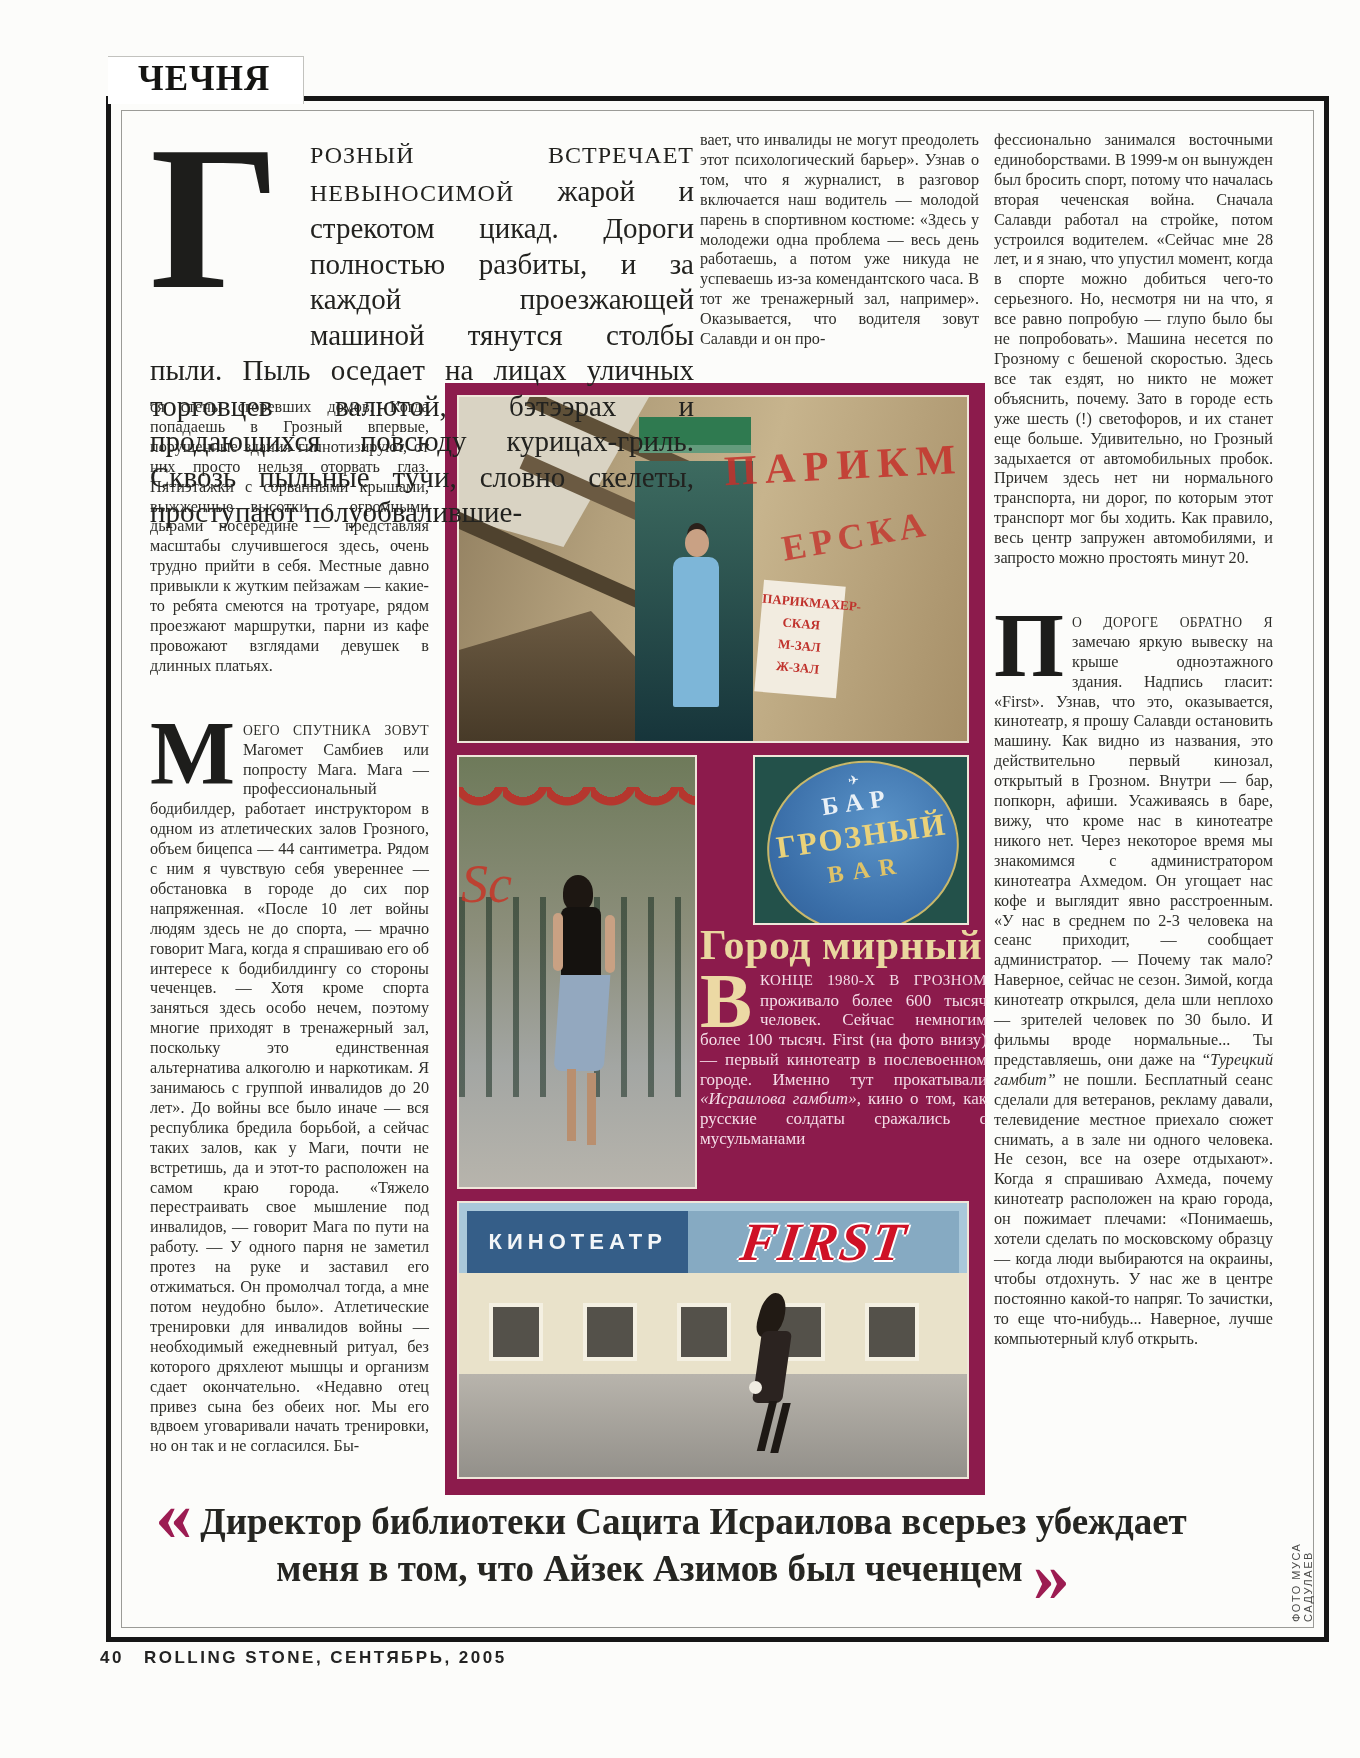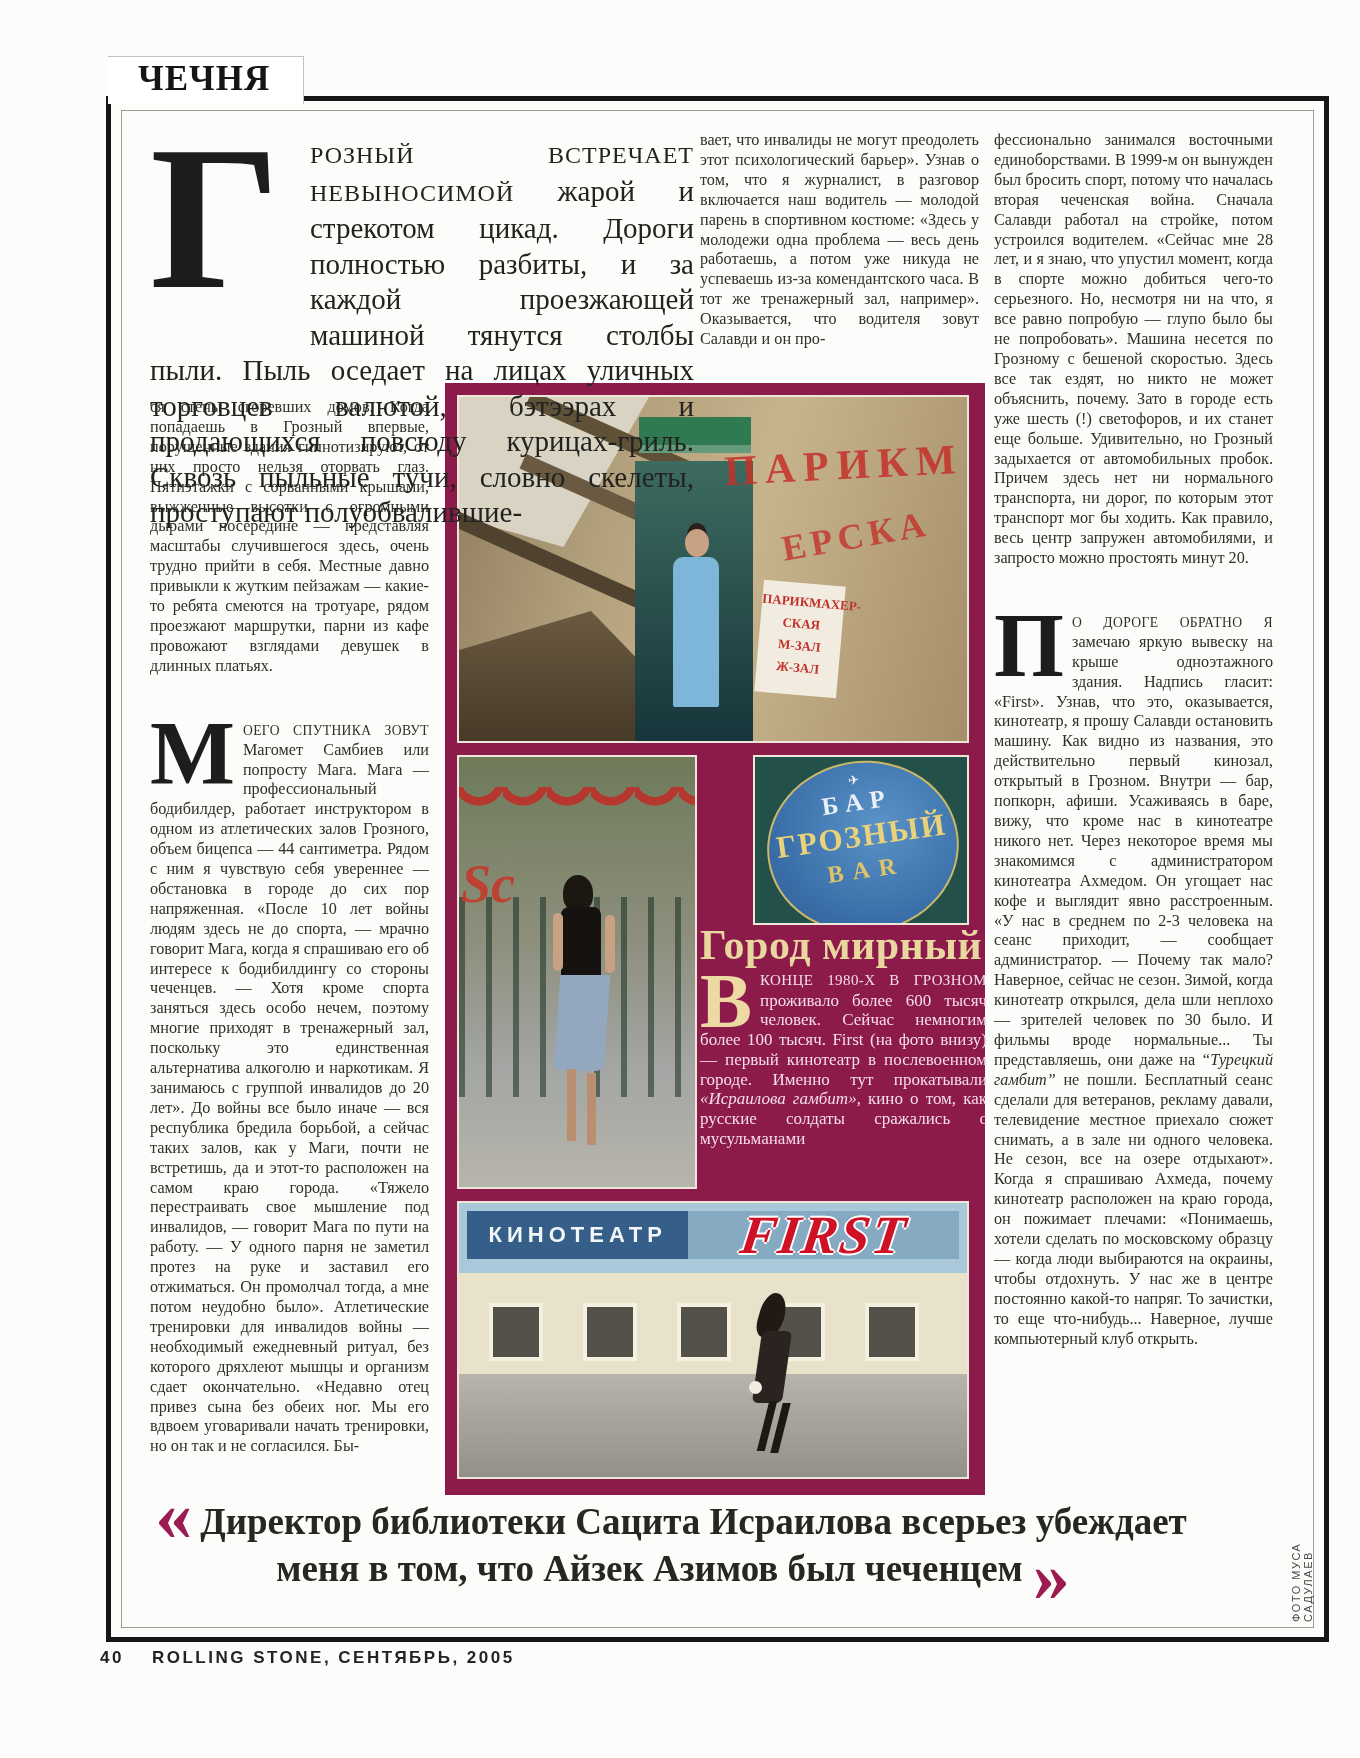--- a/index.html
+++ b/index.html
@@ -68,21 +68,21 @@
                   font-size:13px; font-weight:bold; color:#c0322c; line-height:22px; }
 
   
   .photo-street { left:12px; top:372px; width:240px; height:434px;
                   background:linear-gradient(180deg,#6e7a5a 0%,#8d8f7c 42%,#a3a6a3 72%,#b7b4ac 100%); }
   .ps-awning { position:absolute; left:0; top:30px; width:100%; height:34px;
                background:radial-gradient(circle at 20px -8px, transparent 18px, #b5372e 18px, #b5372e 26px, transparent 27px);
                background-size:44px 34px; background-repeat:repeat-x; }
   .ps-fence { position:absolute; left:0; top:140px; width:100%; height:200px;
               background:repeating-linear-gradient(90deg, rgba(22,44,32,.55) 0 6px, transparent 6px 27px); }
-  .ps-graffiti { position:absolute; left:2px; top:96px; font-size:54px; font-weight:bold;
+  .ps-graffiti { position:absolute; left:2px; top:96px; font-size:54px; font-weight:normal;
                  font-style:italic; color:rgba(199,53,39,.85); }
   .ps-hair { position:absolute; left:104px; top:118px; width:30px; height:36px;
              background:#1d1712; border-radius:50% 50% 40% 40%; }
   .ps-top { position:absolute; left:102px; top:150px; width:40px; height:70px;
             background:#15120f; border-radius:8px 8px 0 0; }
   .ps-arm { position:absolute; left:94px; top:156px; width:10px; height:58px; background:#c9a183;
             border-radius:5px; box-shadow:52px 2px 0 #c9a183; }
   .ps-skirt { position:absolute; left:98px; top:218px; width:50px; height:96px;
               background:#93a8bf; transform:skewX(-4deg); border-radius:0 0 8px 8px; }
   .ps-leg { position:absolute; left:108px; top:312px; width:9px; height:72px; background:#b98f6f;
@@ -94,21 +94,21 @@
              background:radial-gradient(ellipse at 60% 38%, #5a93c8, #3a6ea8 65%, #2f5c94);
              border:2px solid #c9b86a; transform:rotate(-8deg);
              display:flex; flex-direction:column; align-items:center; padding-top:10px; }
   .pb-plane { font-size:13px; color:#f2f6fa; line-height:14px; }
   .pb-top { font-size:25px; font-weight:bold; color:#e9f0f6; letter-spacing:7px; line-height:30px; }
   .pb-mid { font-size:31px; font-weight:bold; color:#ead27a; letter-spacing:2px; line-height:38px; }
   .pb-bot { font-size:24px; font-weight:bold; color:#dfc368; letter-spacing:9px; line-height:30px; }
 
   
   .photo-cinema { left:12px; top:818px; width:512px; height:278px; background:#a9c8da; }
-  .pc-band { position:absolute; left:8px; top:8px; right:8px; height:48px; display:flex; }
+  .pc-band { position:absolute; left:8px; top:8px; right:8px; height:62px; display:flex; }
   .pc-band-left { width:45%; background:#355e88; display:flex; align-items:center; justify-content:center; }
   .pc-kino { font-family:"Liberation Sans",sans-serif; font-size:22px; font-weight:bold;
              color:#f3f6f8; letter-spacing:5px; }
   .pc-band-right { flex:1; background:#86aac2; display:flex; align-items:center; justify-content:center; }
   .pc-first { font-size:54px; font-weight:bold; font-style:italic; color:#cf1126;
               transform:skewX(-8deg); letter-spacing:2px;
               text-shadow:-2px 0 #fff, 2px 0 #fff, 0 -2px #fff, 0 2px #fff; }
   .pc-building { position:absolute; left:0; top:70px; width:100%; height:105px; background:#e9e2ca; }
   .pc-win { position:absolute; top:30px; width:54px; height:58px; background:#54514a;
             border:4px solid #f4f0e2; }
@@ -134,21 +134,21 @@
   
   .pull-quote { position:absolute; left:150px; top:1498px; width:1042px; z-index:5;
                 text-align:center; font-size:37px; line-height:47px; font-weight:bold; color:#262622; }
   .pq-mark { color:#9c1c52; font-size:74px; line-height:0; letter-spacing:-4px; }
   .pq-open { position:relative; top:6px; margin-right:12px; }
   .pq-close { position:relative; top:20px; margin-left:10px; }
 
   
   .footer { position:absolute; left:100px; top:1648px; font-family:"Liberation Sans",sans-serif;
             font-size:17px; font-weight:bold; letter-spacing:2.5px; color:#232323; }
-  .footer .num { margin-right:28px; }
+  .footer .num { margin-right:20px; }
   .credit { position:absolute; left:1290px; top:1492px; height:130px;
             writing-mode:vertical-rl; transform:rotate(180deg);
             font-family:"Liberation Sans",sans-serif; font-size:11px; letter-spacing:1.5px; color:#4a4a48; }
 </style>
 </head>
 <body>
 
 <div class="page">
 
   <div class="frame-outer"></div>

